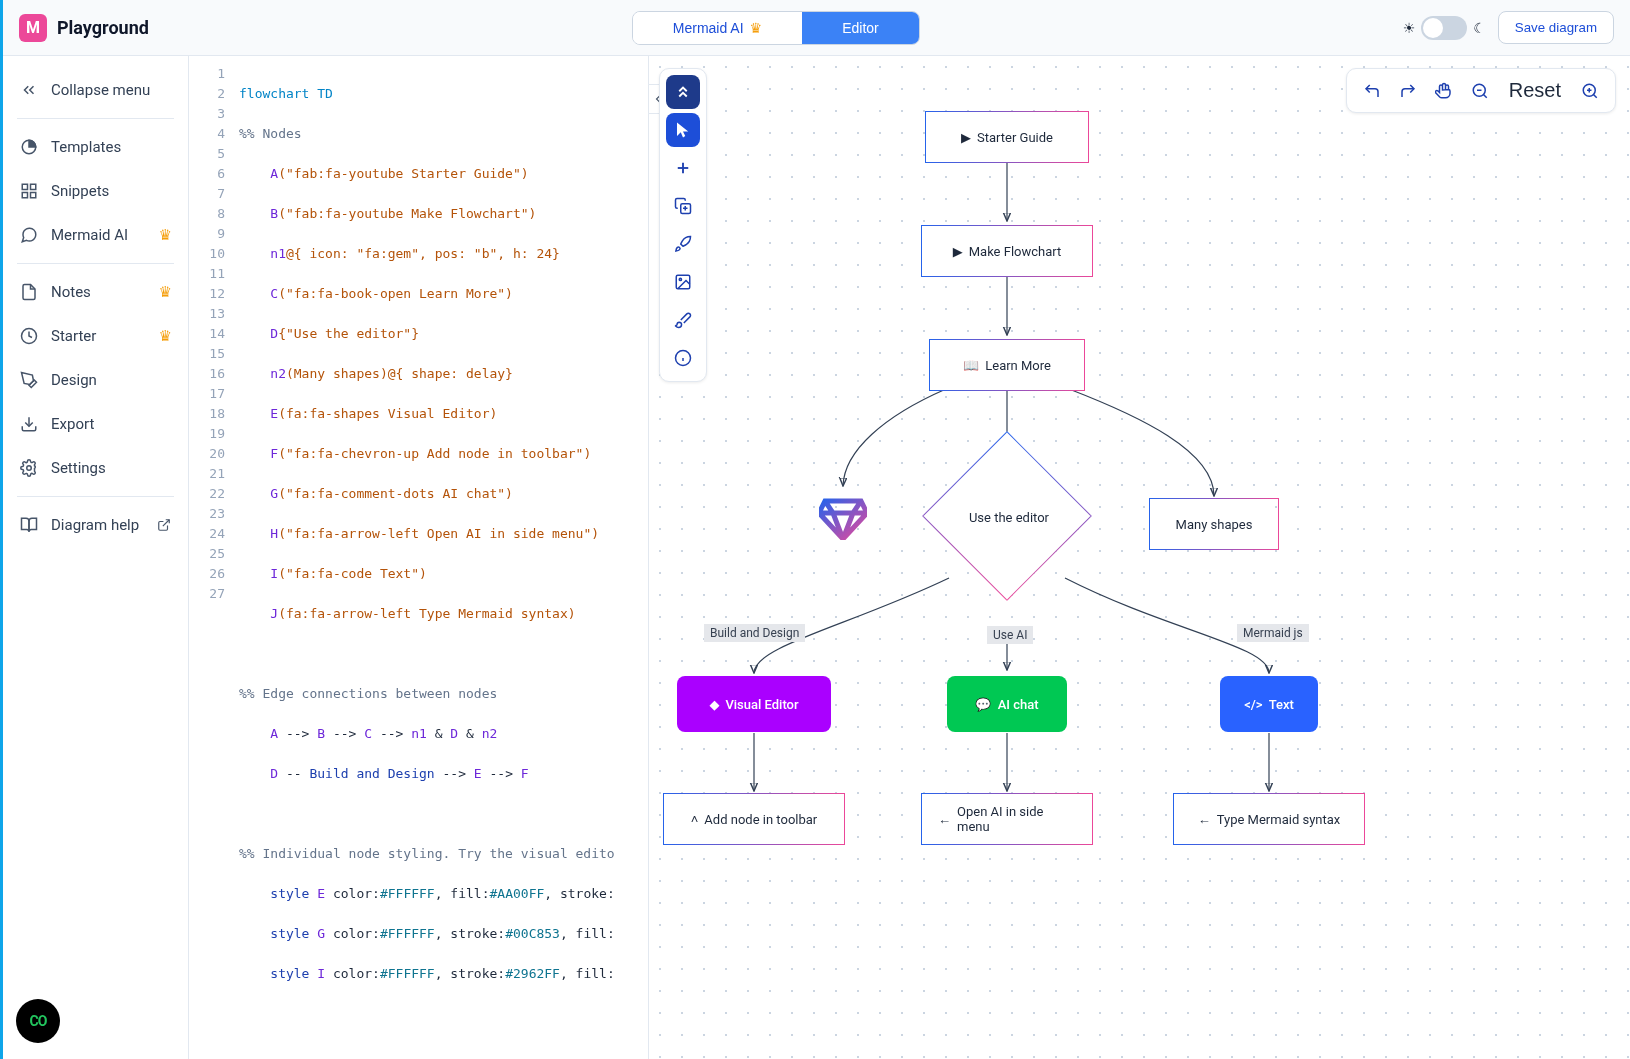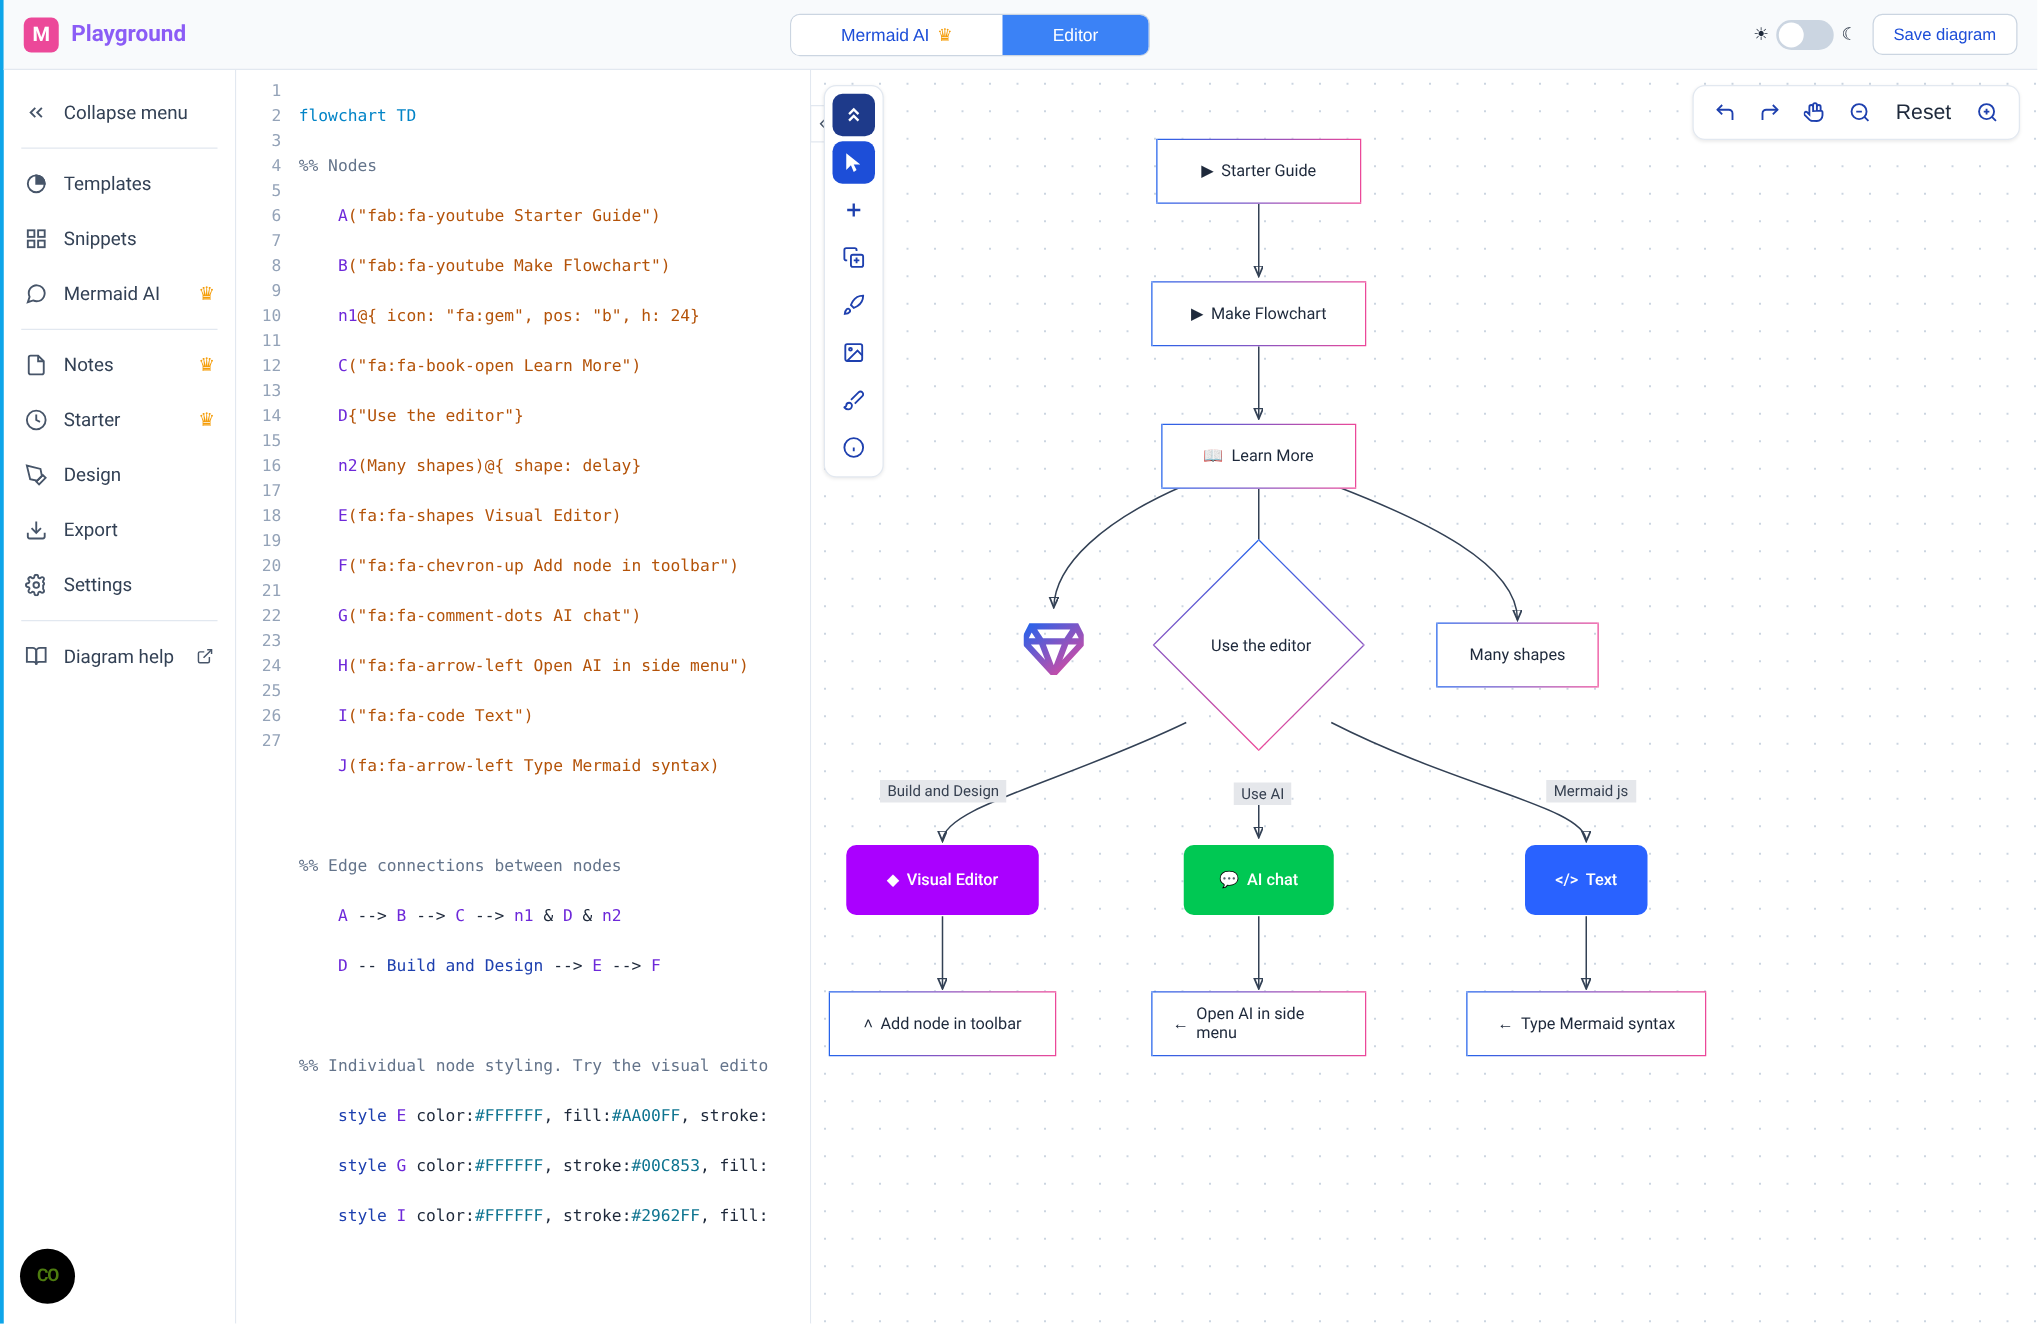--- a/index.html
+++ b/index.html
@@ -1,21 +1,21 @@
 <!DOCTYPE html>
 <html><head>
 <meta charset="utf-8">
 <style>
 *{box-sizing:border-box;margin:0;padding:0}
 body{font-family:-apple-system,BlinkMacSystemFont,"Segoe UI",Roboto,sans-serif;font-size:14px;color:#1e293b;background:#fff;overflow:hidden}
 .app{display:flex;flex-direction:column;height:100vh;width:100vw;border-left:3px solid #0ea5e9}
 .topbar{display:flex;align-items:center;height:56px;padding:0 16px;border-bottom:1px solid #e2e8f0;background:#f8fafc}
 .logo-box{display:flex;align-items:center;gap:10px}
 .logo{width:28px;height:28px;background:#ec4899;border-radius:6px;display:flex;align-items:center;justify-content:center;color:#fff;font-weight:bold;font-size:16px}
-.logo-text{font-weight:700;font-size:18px;color:#8b5cf6}
+.logo-text{font-weight:700;font-size:18px;color:#0f172a}
 .tb-center{flex:1;display:flex;justify-content:center}
 .segmented{display:flex;background:#fff;border:1px solid #cbd5e1;border-radius:8px;overflow:hidden}
 .seg-btn{padding:8px 40px;font-size:14px;font-weight:500;background:#fff;border:none;cursor:pointer;display:flex;align-items:center;gap:6px}
 .seg-btn.primary{color:#1d4ed8}
 .seg-btn.active{background:#3b82f6;color:#fff}
 .crown{color:#f59e0b}
 .tb-right{display:flex;align-items:center;gap:12px}
 .theme-toggle{display:flex;align-items:center;gap:6px}
 .toggle-switch{width:46px;height:24px;background:#cbd5e1;border-radius:12px;position:relative;cursor:pointer}
 .toggle-knob{position:absolute;width:20px;height:20px;background:#fff;border-radius:50%;top:2px;left:2px}
@@ -42,31 +42,31 @@
 .k-fn{color:#1e40af}
 .k-num{color:#0e7490}
 .canvas-pane{flex:1;position:relative;background:#fff;background-image:radial-gradient(circle,#cbd5e1 1px,transparent 1px);background-size:22px 22px}
 .vtoolbar{position:absolute;left:10px;top:12px;display:flex;flex-direction:column;gap:4px;background:#fff;border:1px solid #e2e8f0;border-radius:10px;padding:6px;box-shadow:0 1px 3px rgba(0,0,0,.08)}
 .vt-btn{width:34px;height:34px;border:none;border-radius:8px;background:#fff;cursor:pointer;display:flex;align-items:center;justify-content:center;color:#1e40af}
 .vt-btn.dark{background:#1e3a8a;color:#fff}
 .vt-btn.blue{background:#1d4ed8;color:#fff}
 .collapse-tab{position:absolute;left:-1px;top:28px;width:24px;height:30px;background:#fff;border:1px solid #e2e8f0;border-radius:0 6px 6px 0;display:flex;align-items:center;justify-content:center;cursor:pointer;color:#475569}
 .zoom-ctrl{position:absolute;right:14px;top:12px;display:flex;align-items:center;gap:6px;background:#fff;border:1px solid #e2e8f0;border-radius:10px;padding:6px 10px;box-shadow:0 1px 3px rgba(0,0,0,.08)}
 .zc-btn{width:30px;height:30px;border:none;background:transparent;cursor:pointer;display:flex;align-items:center;justify-content:center;color:#1e40af;border-radius:6px}
-.zc-reset{padding:4px 8px;font-size:17px;color:#1e293b;background:transparent;border:none;cursor:pointer}
+.zc-reset{padding:4px 8px;font-size:20px;color:#1e293b;background:transparent;border:none;cursor:pointer}
 .diagram{position:absolute;inset:0}
 .gbox{position:absolute;border-radius:8px;background:#fff;display:flex;align-items:center;justify-content:center;gap:6px;font-size:13px;padding:0 16px;border:1px solid}
 .grad-border{border:1.5px solid;border-image:linear-gradient(90deg,#2563eb,#ec4899) 1}
 .rhombus{position:absolute;width:120px;height:120px;transform:rotate(45deg);background:#fff;border:1.5px solid;border-image:linear-gradient(135deg,#2563eb,#ec4899) 1}
 .rhombus-label{position:absolute;font-size:13px;text-align:right}
 .solid-box{color:#fff;border:none;font-weight:500}
 .delay-shape{border-radius:0 26px 26px 0}
 .edge-lbl{position:absolute;background:#e5e7eb;padding:2px 6px;font-size:12px;color:#374151}
 .gem-icon{position:absolute}
-.fab{position:absolute;left:16px;bottom:16px;width:44px;height:44px;border-radius:50%;background:#000;color:#4d7c0f;display:flex;align-items:center;justify-content:center;font-weight:bold;font-size:14px;cursor:pointer;letter-spacing:-1px}
+.fab{position:absolute;left:16px;bottom:16px;width:44px;height:44px;border-radius:50%;background:#000;color:#22c55e;display:flex;align-items:center;justify-content:center;font-weight:bold;font-size:14px;cursor:pointer;letter-spacing:-1px}
 svg.edges{position:absolute;inset:0;width:100%;height:100%;pointer-events:none}
 svg.edges path{stroke:#334155;stroke-width:1.2;fill:none;marker-end:url(#arrow)}
 </style>
 </head>
 <body>
 
 <div class="app">
   <div class="topbar">
     <div class="logo-box">
       <div class="logo">M</div>

